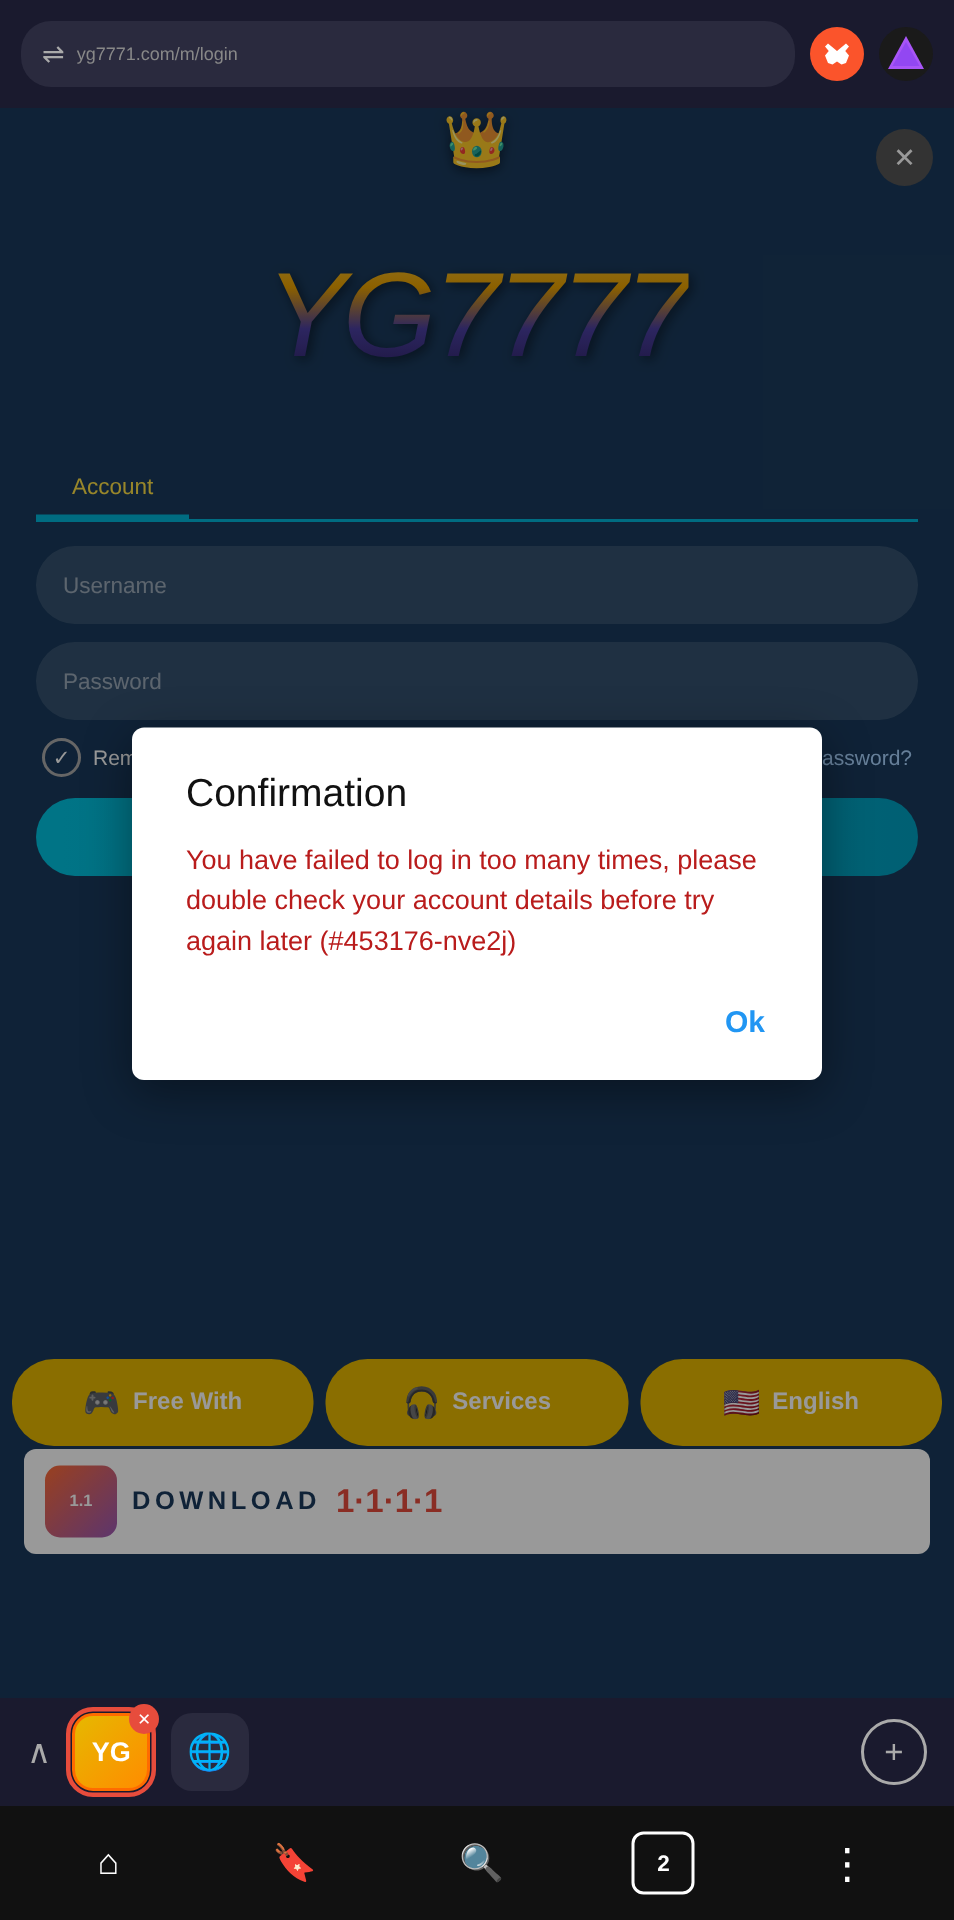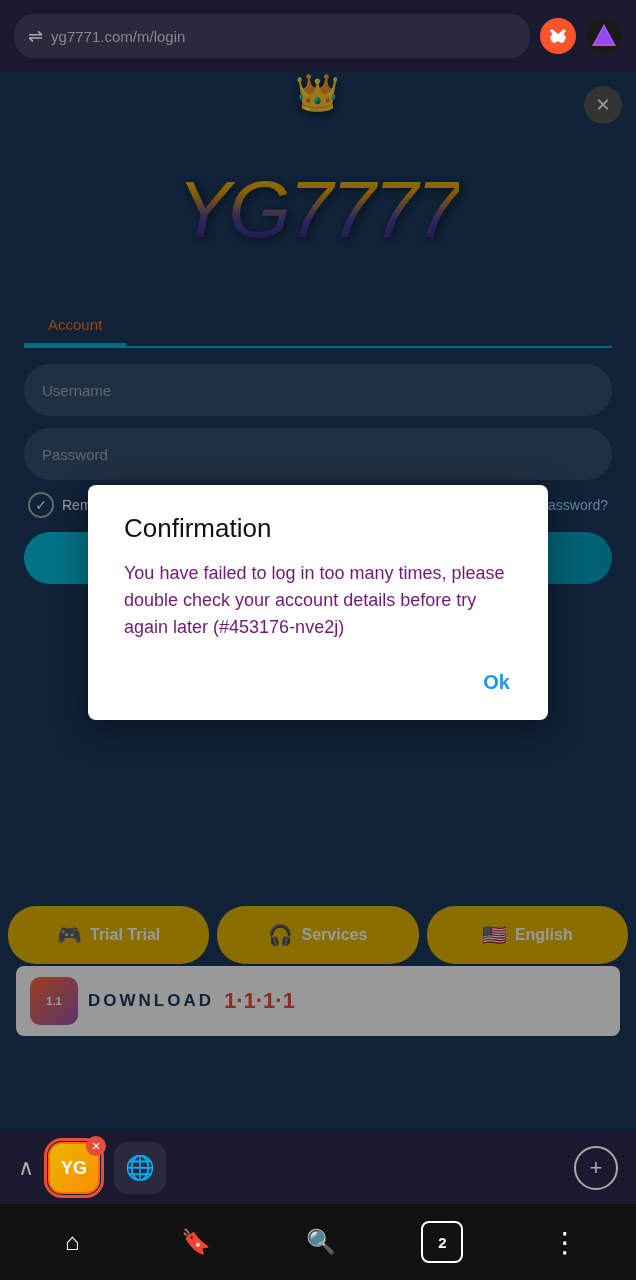--- a/index.html
+++ b/index.html
@@ -30,21 +30,21 @@
       display: flex;
       align-items: center;
       padding: 0 14px;
       gap: 8px;
     }
     .url-icon {
       color: #aaa;
       font-size: 18px;
     }
     .url-text {
-      font-size: 15px;
+      font-size: 12px;
       color: #fff;
     }
     .url-text span {
       color: #888;
     }
     .browser-icons {
       display: flex;
       gap: 10px;
       align-items: center;
     }
@@ -127,21 +127,21 @@
     }
     .input-tab {
       padding: 10px 24px;
       color: #fff;
       font-size: 15px;
       opacity: 0.7;
     }
     .input-tab.active {
       border-bottom: 3px solid #00b4d8;
       opacity: 1;
-      color: #f97316;
+      color: #fde047;
     }
     .form-input {
       background: rgba(255,255,255,0.12);
       border-radius: 28px;
       height: 52px;
       margin-bottom: 12px;
       display: flex;
       align-items: center;
       padding: 17px 18px;
       color: rgba(255,255,255,0.5);
@@ -407,21 +407,21 @@
       box-shadow: 0 8px 32px rgba(0,0,0,0.4);
     }
     .dialog-title {
       font-size: 26px;
       font-weight: 500;
       color: #111;
       margin-bottom: 16px;
     }
     .dialog-body {
       font-size: 18px;
-      color: #701a75;
+      color: #b91c1c;
       line-height: 1.5;
       margin-bottom: 24px;
     }
     .dialog-actions {
       display: flex;
       justify-content: flex-end;
     }
     .dialog-ok-btn {
       color: #2196f3;
       font-size: 20px;
@@ -503,21 +503,21 @@
       <div class="dialog-body">You have failed to log in too many times, please double check your account details before try again later (#453176-nve2j)</div>
       <div class="dialog-actions">
         <button class="dialog-ok-btn">Ok</button>
       </div>
     </div>
   </div>
 
   <div class="bottom-bar">
     <div class="bottom-pill">
       <span class="pill-icon">🎮</span>
-      <span>Trial Trial</span>
+      <span>Free With</span>
     </div>
     <div class="bottom-pill">
       <span class="pill-icon">🎧</span>
       <span>Services</span>
     </div>
     <div class="bottom-pill">
       <span class="pill-icon">🇺🇸</span>
       <span>English</span>
     </div>
   </div>

